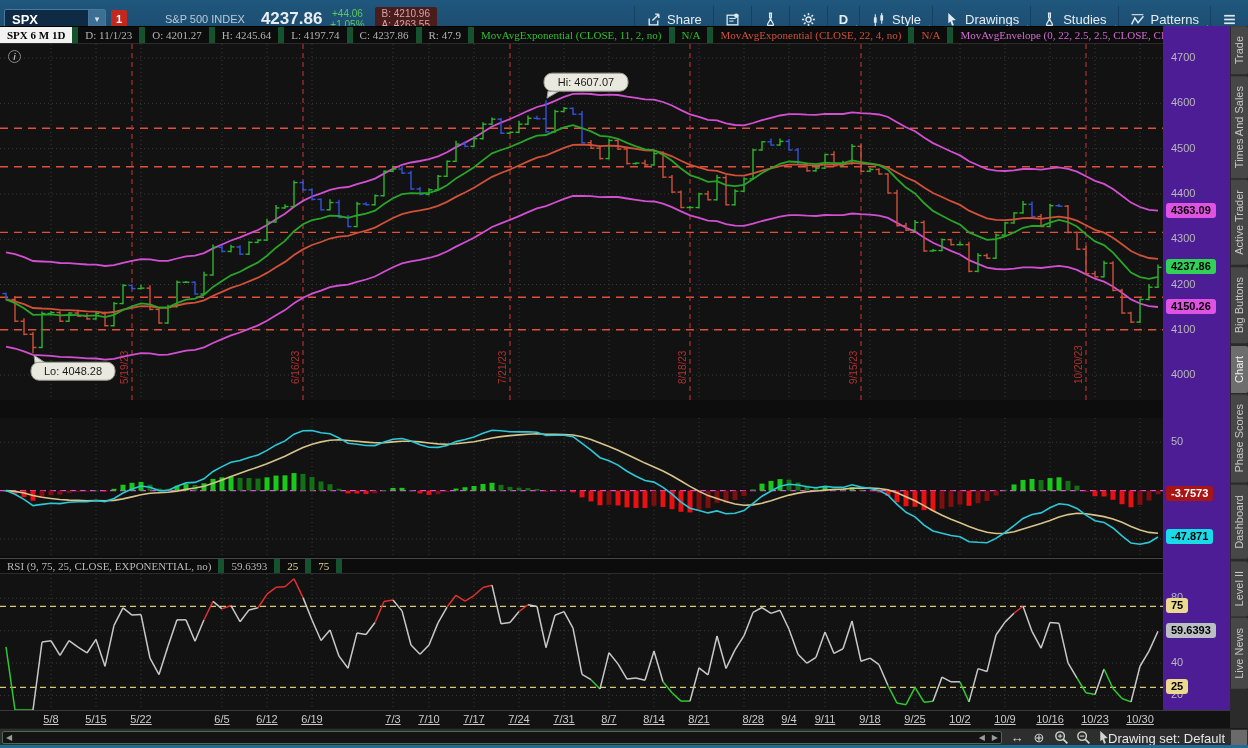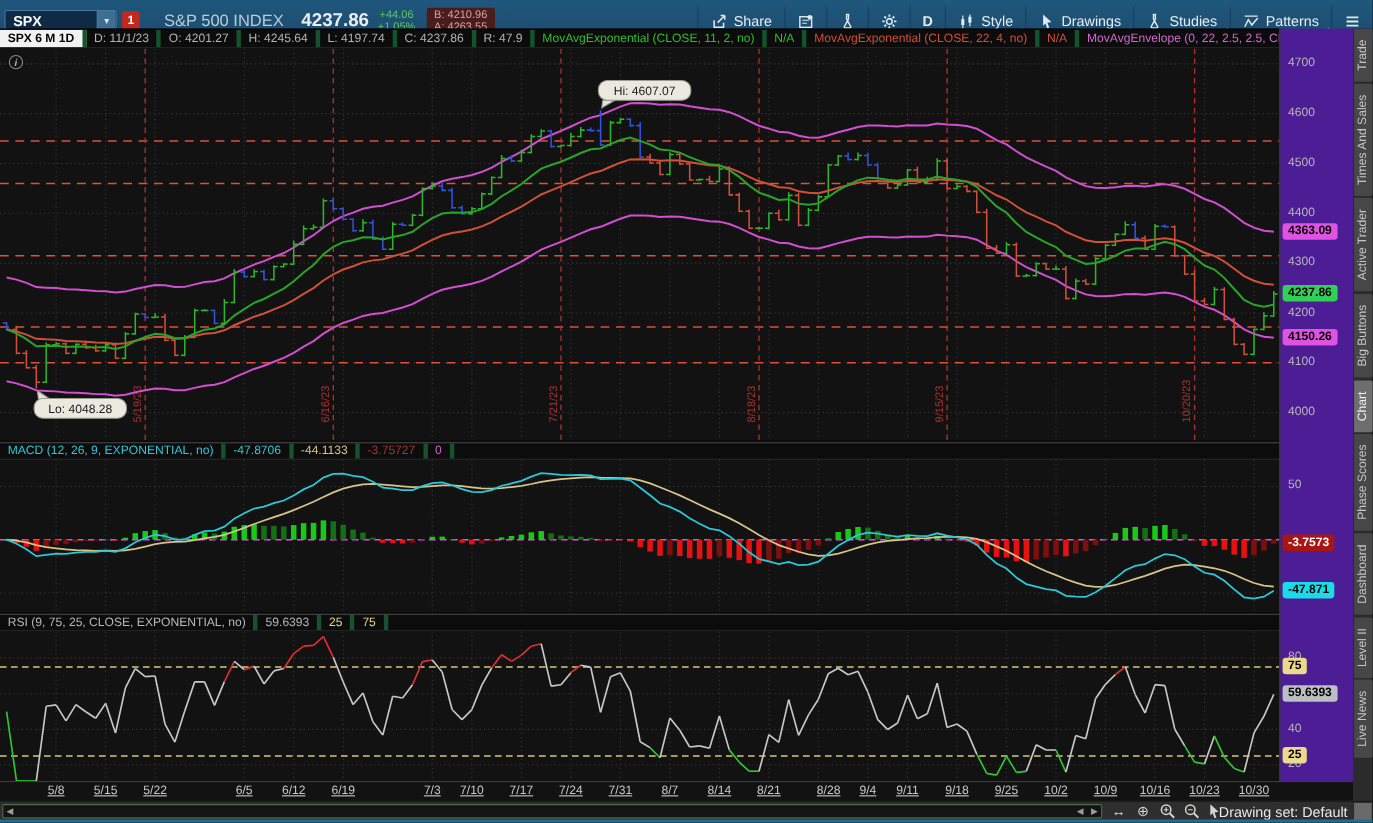--- a/index.html
+++ b/index.html
@@ -10,39 +10,39 @@
   
   #topbar { position:absolute; left:0; top:0; width:1248px; height:38px;
     background:linear-gradient(#20577d,#1a4a6c); display:flex; align-items:center; color:#dfe9f0; }
   .sym-box { display:flex; align-items:center; margin-left:4px; width:102px; height:20px;
     background:#0e2a44; border:1px solid #49789c; border-radius:2px; }
   .sym-box .sym-text { flex:1; padding-left:7px; font-size:13px; font-weight:bold; color:#fff; }
   .sym-box .dd { width:17px; height:18px; background:#3c6f92; border-left:1px solid #49789c;
     color:#d6e4ee; font-size:9px; text-align:center; line-height:18px; }
   .alert-badge { margin-left:5px; width:16px; height:18px; background:#c3281e; border-radius:2px;
     color:#fff; font-size:11px; font-weight:bold; text-align:center; line-height:18px; }
-  .sec-name { margin-left:22px; font-size:15px; color:#b9cbd8; white-space:nowrap; }
+  .sec-name { margin-left:38px; font-size:11px; color:#b9cbd8; white-space:nowrap; }
   .last-px { margin-left:16px; font-size:17px; font-weight:bold; color:#e9edf0; }
   .chg-block { margin-left:8px; font-size:10px; line-height:11px; color:#5fc75f; text-align:center; }
   .ba-block { margin-left:10px; font-size:10px; line-height:11px; color:#d9a3a3;
     background:#4a1d1d; padding:1px 7px; border-radius:2px; }
   .tb-spacer { flex:1; }
   .tbtn { position:relative; display:flex; align-items:center; gap:6px; height:26px;
     padding:0 11px; font-size:13px; color:#e6edf2; border-left:1px solid #16405f; cursor:default; }
   .tbtn svg { display:block; }
   .has-corner::after { content:""; position:absolute; right:2px; bottom:2px; width:0; height:0;
     border-left:5px solid transparent; border-bottom:5px solid #9cb6c6; }
   .tf-letter { font-weight:bold; font-size:13px; }
 
   
   .hdr-row { position:absolute; left:0; width:1163px; display:flex; align-items:stretch;
     background:#0c0c0c; border-bottom:1px solid #2c2c2c; overflow:hidden; }
   #chartheader { top:26px; height:18px; border-top:1px solid #000; }
-  .hcell { font-size:11px; line-height:17px; padding:0 7px; border-right:4px solid #14532d;
-    color:#b4b4b4; white-space:nowrap; }
+  .hcell { font-size:11px; line-height:17px; padding:0 7px; border-right:6px solid #14532d;
+    color:#b4b4b4; white-space:nowrap;font-family:Liberation Serif, serif; }
   .hcell.symtf { background:#f2f2f2; color:#000; font-weight:bold; }
   #macd-header { top:402px; height:16px; border-top:1px solid #454545; }
   #macd-header .hcell, #rsi-header .hcell { line-height:15px; }
   #rsi-header { top:558px; height:16px; border-top:1px solid #454545; }
 
   
   .pane { position:absolute; left:0; width:1163px; background:#121212; }
   #price-pane { top:44px; height:356px; }
   #macd-pane  { top:418px; height:138px; }
   #rsi-pane   { top:574px; height:136px; }
@@ -192,27 +192,20 @@
       <div class="hcell">R: 47.9</div>
       <div class="hcell" style="color: rgb(47, 191, 47);">MovAvgExponential (CLOSE, 11, 2, no)</div>
       <div class="hcell" style="color: rgb(47, 191, 47);">N/A</div>
       <div class="hcell" style="color: rgb(208, 80, 56);">MovAvgExponential (CLOSE, 22, 4, no)</div>
       <div class="hcell" style="color: rgb(208, 80, 56);">N/A</div>
       <div class="hcell" style="color: rgb(211, 106, 211);">MovAvgEnvelope (0, 22, 2.5, 2.5, CLOSE, CLOSE,...</div>
     </div>
   <svg id="hdr-charticon" width="14" height="12" viewBox="0 0 14 12">
     <polyline points="1,10 4.5,4 8,8 13,1.5" fill="none" stroke="#e8e8e8" stroke-width="1.4"></polyline>
   </svg>
-  <div id="macd-header" class="hdr-row">
-      <div class="hcell" style="color: rgb(44, 200, 216);">MACD (12, 26, 9, EXPONENTIAL, no)</div>
-      <div class="hcell" style="color: rgb(44, 200, 216);">-47.8706</div>
-      <div class="hcell" style="color: rgb(214, 196, 137);">-44.1133</div>
-      <div class="hcell" style="color: rgb(168, 52, 52);">-3.75727</div>
-      <div class="hcell" style="color: rgb(212, 95, 212);">0</div>
-    </div>
   <div id="rsi-header" class="hdr-row">
       <div class="hcell" style="color: rgb(184, 184, 184);">RSI (9, 75, 25, CLOSE, EXPONENTIAL, no)</div>
       <div class="hcell" style="color: rgb(184, 184, 184);">59.6393</div>
       <div class="hcell" style="color: rgb(232, 216, 142);">25</div>
       <div class="hcell" style="color: rgb(232, 216, 142);">75</div>
     </div>
 
   <div id="price-pane" class="pane"><svg width="1163" height="356">
         <line x1="0" y1="14.040712468193384" x2="1163" y2="14.040712468193384" stroke="#3a3a3a" stroke-dasharray="1 3"></line>
         <line x1="0" y1="59.333333333333336" x2="1163" y2="59.333333333333336" stroke="#3a3a3a" stroke-dasharray="1 3"></line>

